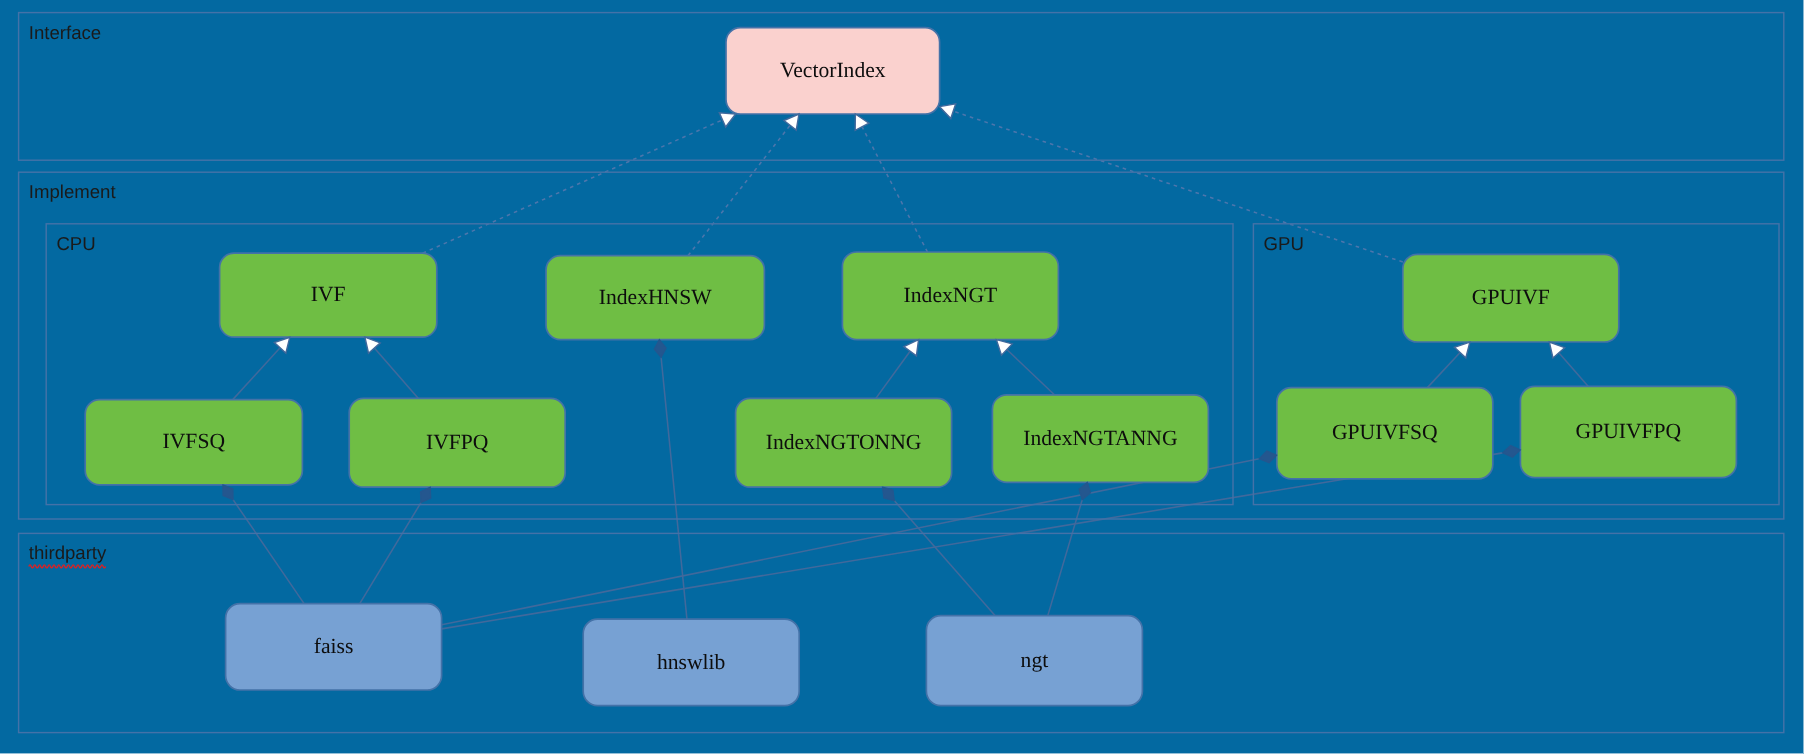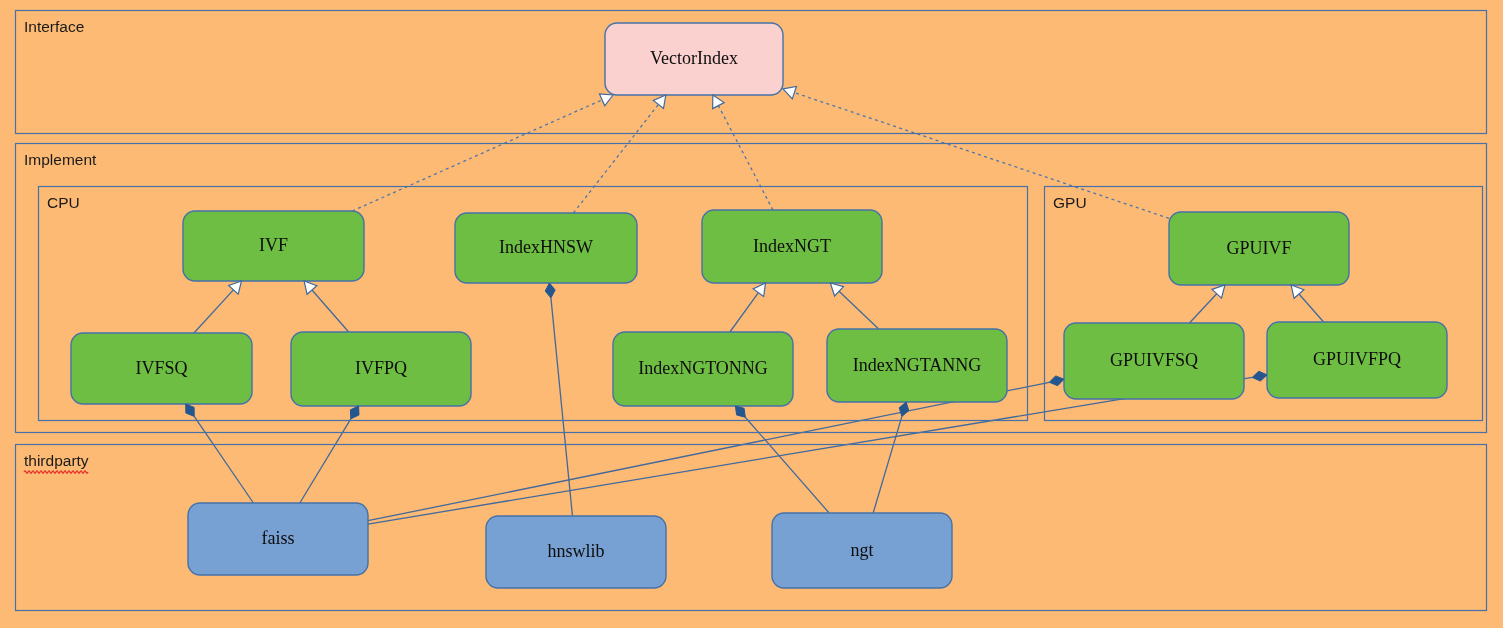--- a/index.html
+++ b/index.html
@@ -4,21 +4,21 @@
 <style>
   html, body {
     margin: 0;
     padding: 0;
     background: #ffffff;
   }
   #canvas {
     position: relative;
     width: 1503px;
     height: 628px;
-    background: #fdba74;
+    background: #0369a1;
     font-family: "Liberation Sans", sans-serif;
     overflow: hidden;
   }
   svg.layer {
     position: absolute;
     top: 0; left: 0;
     width: 1503px;
     height: 628px;
   }
   .grp-rect {

